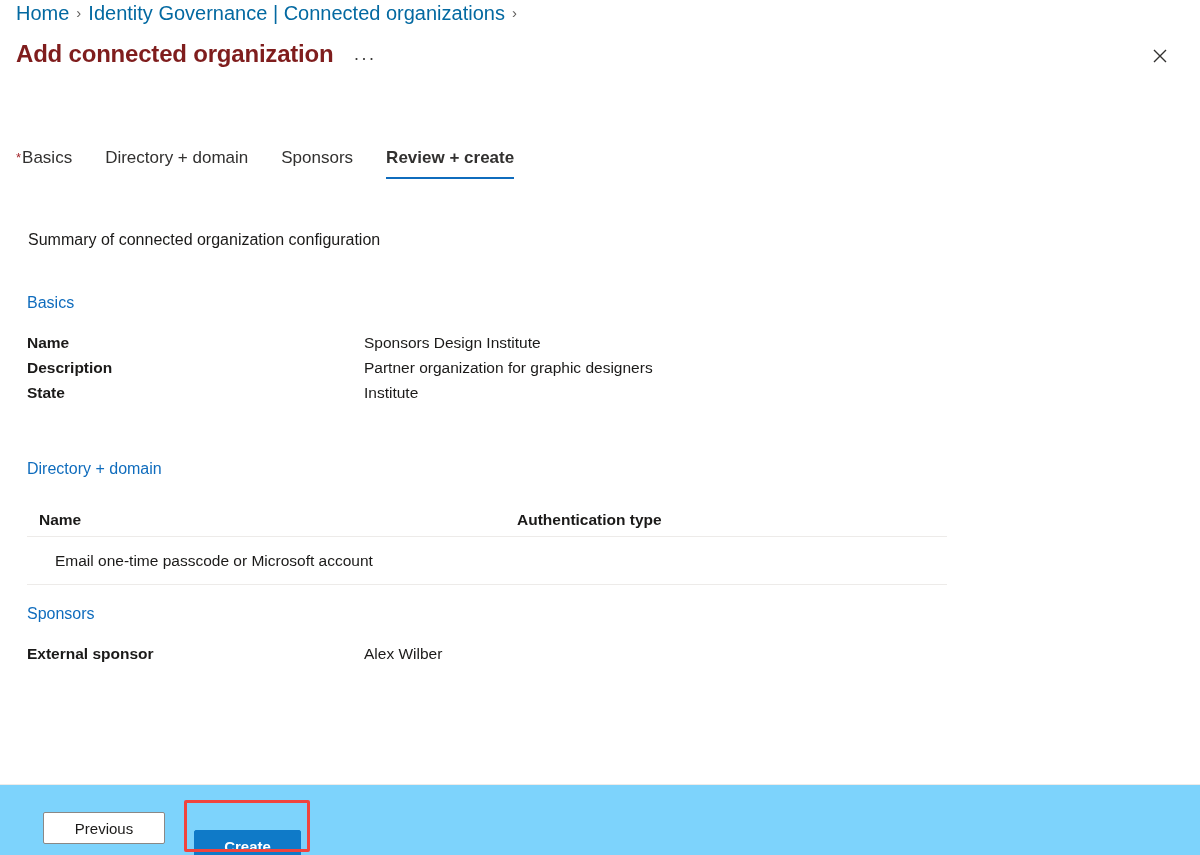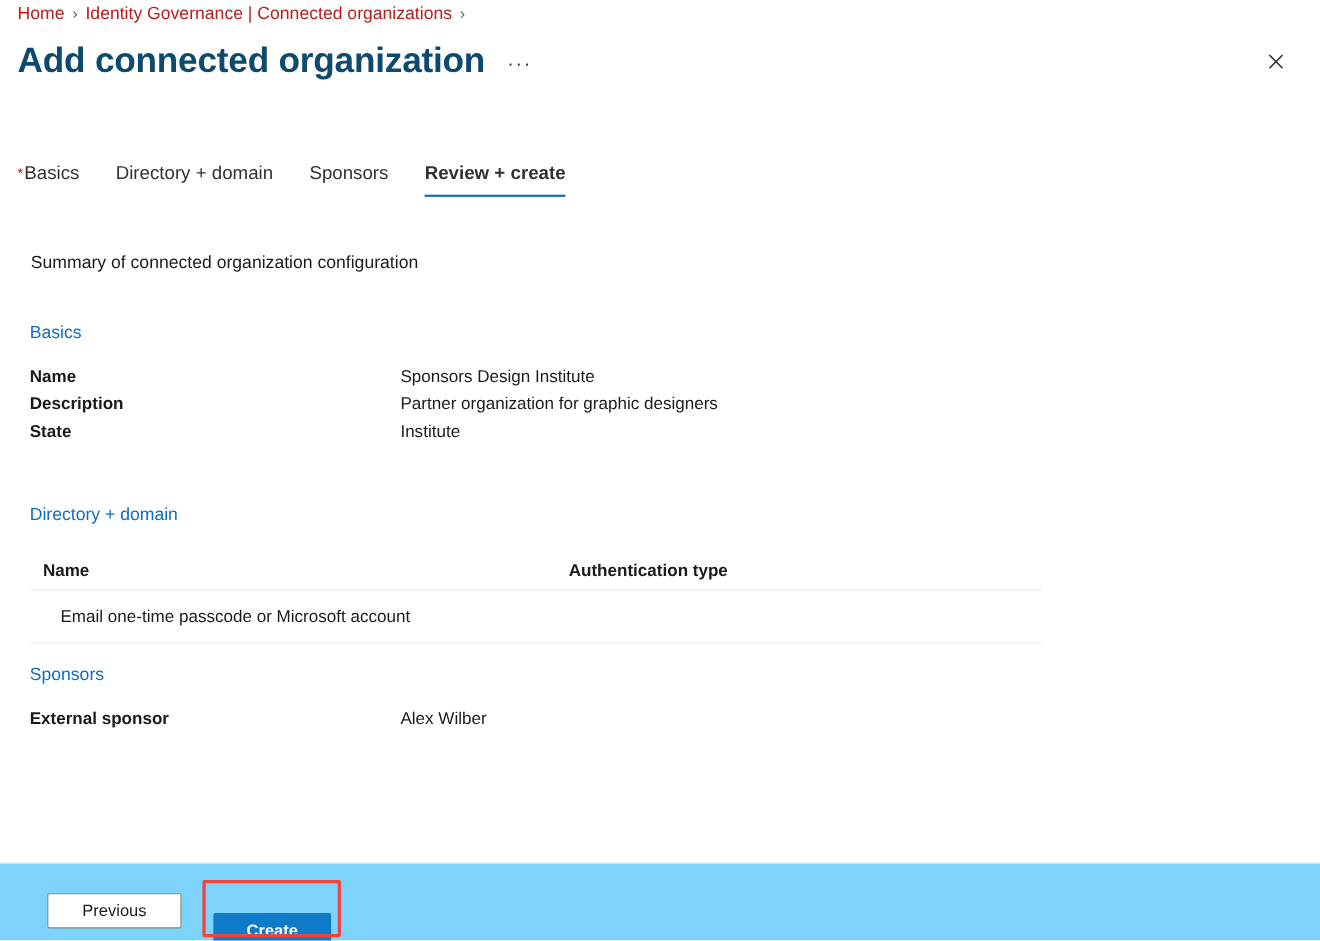--- a/index.html
+++ b/index.html
@@ -26,46 +26,46 @@
     position: absolute;
     left: 16px;
     top: 2px;
     height: 22px;
     display: flex;
     align-items: center;
     font-size: 16px;
     white-space: nowrap;
   }
   .crumb-link {
-    color: #b91c1c;
+    color: #0369a1;
     text-decoration: none;
     cursor: pointer;
-    font-size: 16px;
+    font-size: 20px;
     line-height: 22px;
   }
   .crumb-sep {
     color: #605e5c;
     margin: 0 7px;
     font-size: 15px;
     line-height: 22px;
     display: inline-block;
   }
 
   
   .title-row {
     position: absolute;
     left: 16px;
     top: 33px;
     display: flex;
     align-items: center;
   }
   .page-title {
-    font-size: 32px;
+    font-size: 24px;
     font-weight: 600;
-    color: #0c4a6e;
+    color: #7f1d1d;
     letter-spacing: -0.2px;
     line-height: 42px;
     margin: 0;
   }
   .ellipsis-btn {
     margin-left: 20px;
     margin-top: 8px;
     font-size: 18px;
     color: #3b3a39;
     letter-spacing: 1.5px;

